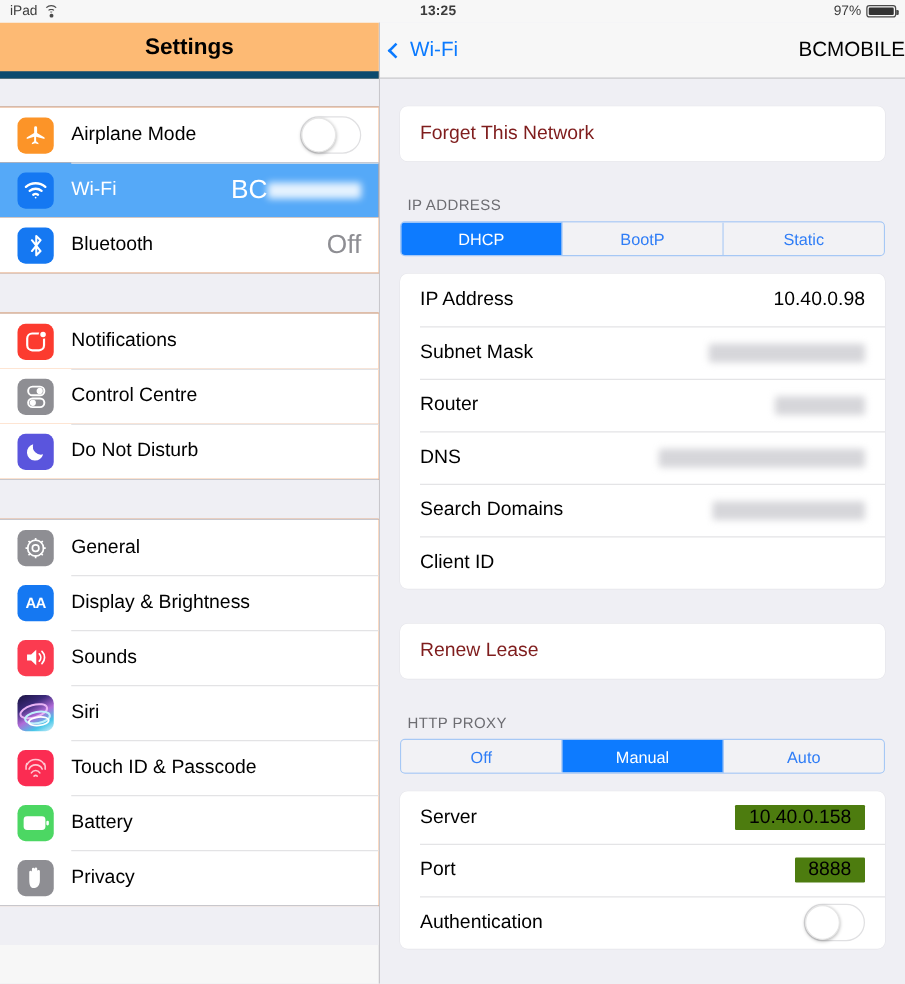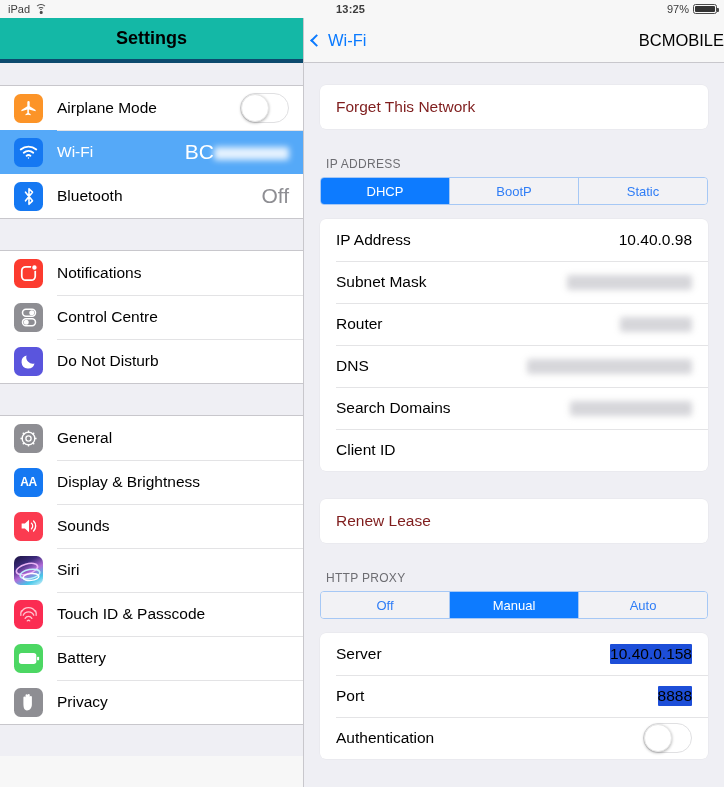--- a/index.html
+++ b/index.html
@@ -38,21 +38,21 @@
 
   
   .sidebar {
     position: relative; width: 304px; height: 787px;
     background: #f7f7f7;
     border-right: 1px solid #c8c7cc;
     padding-top: 18px;
   }
   .sb-header {
     height: 45px; display: flex; align-items: center; justify-content: center;
-    background: #14b8a6; border-bottom: 4px solid #0c4a6e;
+    background: #fdba74; border-bottom: 6px solid #0c4a6e;
     font-size: 18px; font-weight: bold; color: #000;
   }
   .sb-scroll { height: 723px; overflow: hidden; }
   .group { background: #f97316; border-top: 1px solid #c8c7cc; border-bottom: 1px solid #c8c7cc; }
   .gap { height: 31px; background: #efeff4; }
   .gap.small { height: 22px; }
 
   .row {
     display: flex; align-items: center; height: 44px;
     padding-left: 14px; padding-right: 14px;
@@ -156,21 +156,21 @@
   .seg.active { background: #0d7bff; color: #fff; }
 
   .drow {
     height: 42px; display: flex; align-items: center; padding: 0 16px; position: relative;
   }
   .drow + .drow::before {
     content:""; position: absolute; left: 16px; right: 0; top: 0; height: 1px; background: #e4e4e6;
   }
   .drow-label { font-size: 15.5px; color: #000; flex: 1; }
   .drow-value { font-size: 15.5px; color: #000; }
-  .hl { background: #1d4ed8; padding: 1px 0; border-radius: 1px; }
+  .hl { background: #4d7c0f; padding: 1px 11px; border-radius: 1px; }
 
   .toggle.small { width: 49px; height: 30px; }
 </style>
 </head>
 <body>
 
 <div id="screen">
 
   <div class="statusbar">
     <div class="sb-left">

